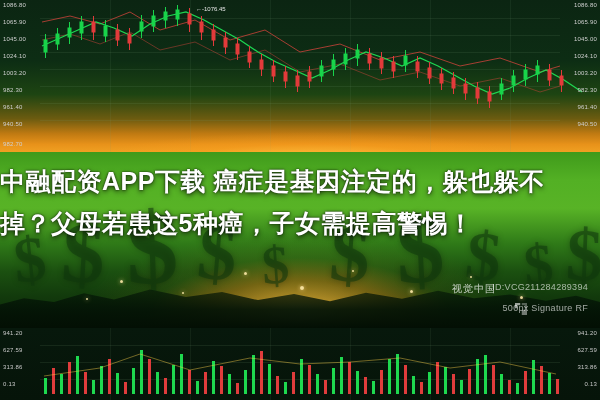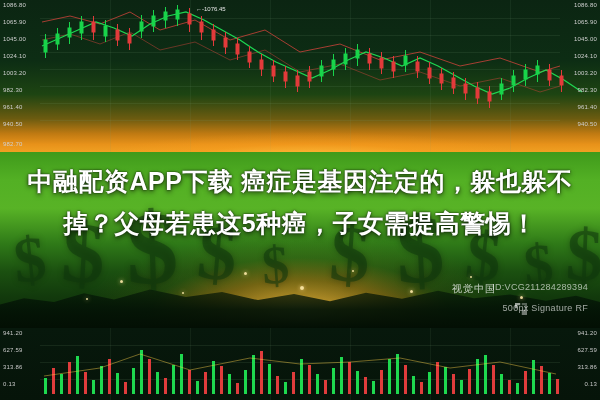--- a/index.html
+++ b/index.html
@@ -115,21 +115,20 @@
     border-radius: 50%;
     background: rgba(255,235,170,.9);
     box-shadow: 0 0 4px rgba(255,220,140,.9);
   }
 
   
   .headline {
     position: absolute;
     left: 0; top: 160px;
     width: 600px;
-    text-align: center;
     color: #ffffff;
     font-family: "Liberation Sans", sans-serif;
     font-weight: bold;
     font-size: 25px;
     line-height: 42px;
     letter-spacing: .5px;
     text-shadow: 0 2px 5px rgba(0,0,0,.65), 0 0 2px rgba(0,0,0,.8);
   }
 
   

